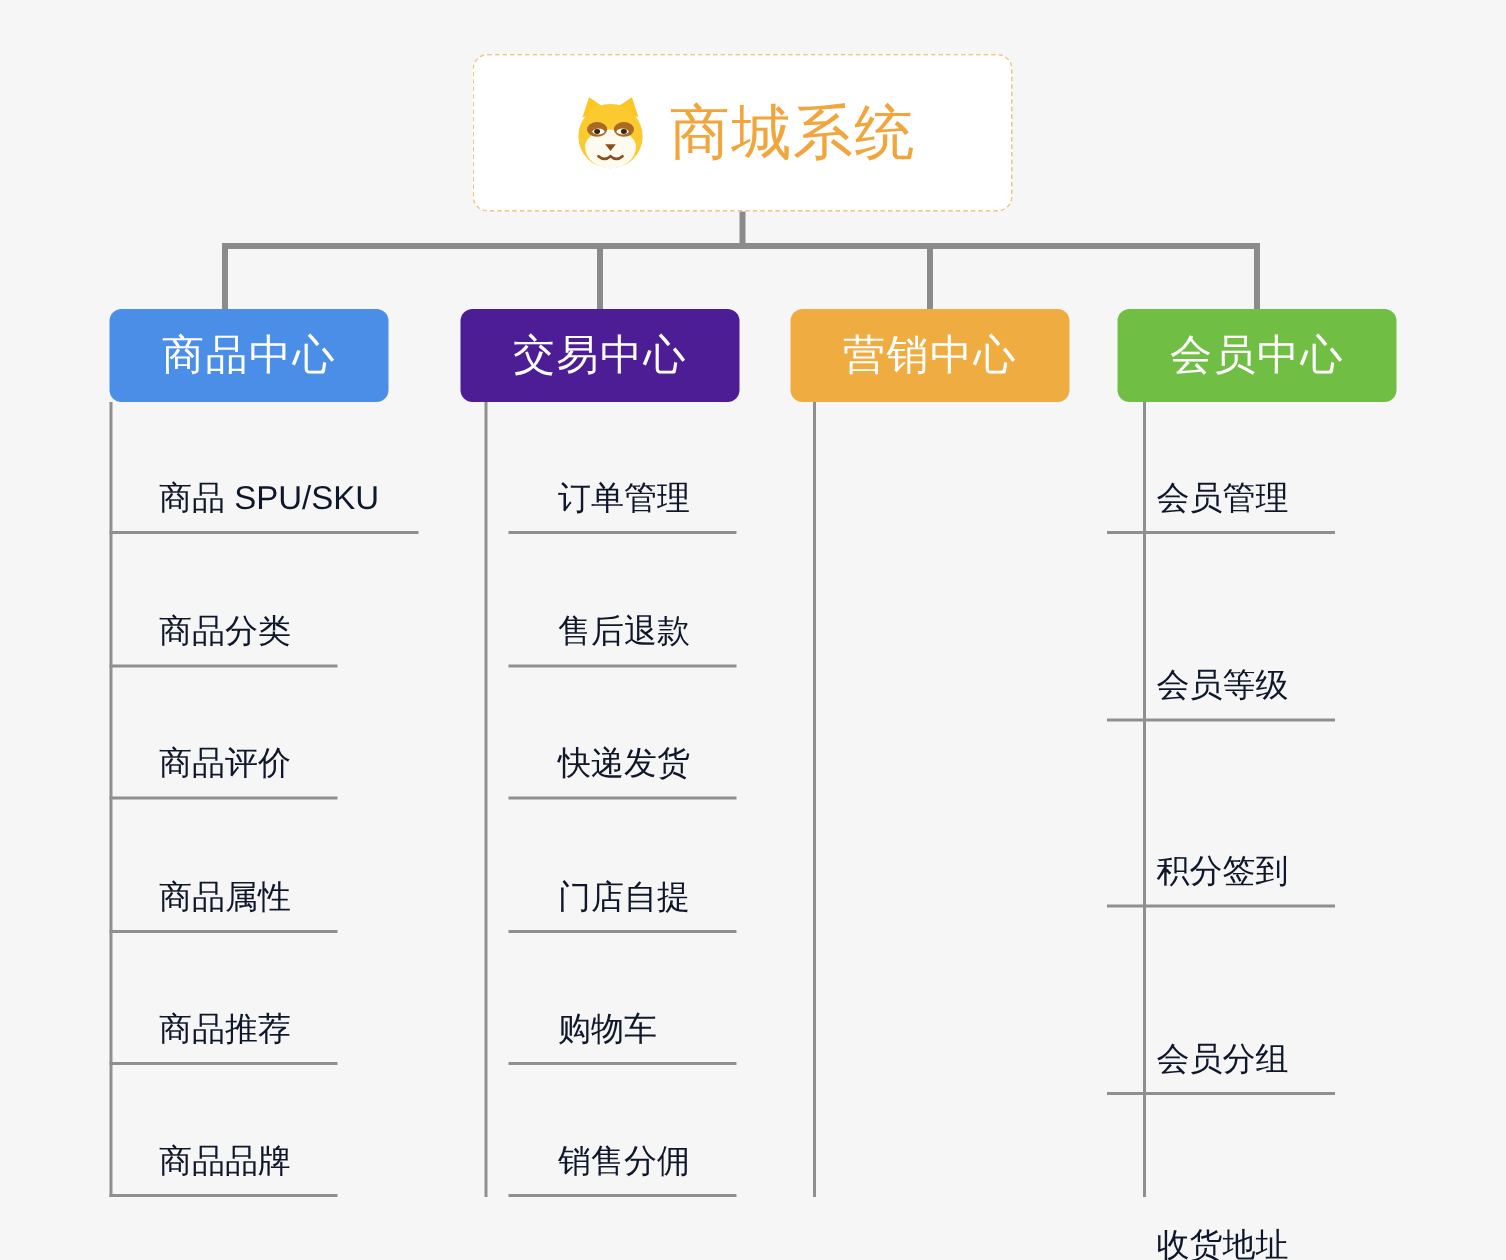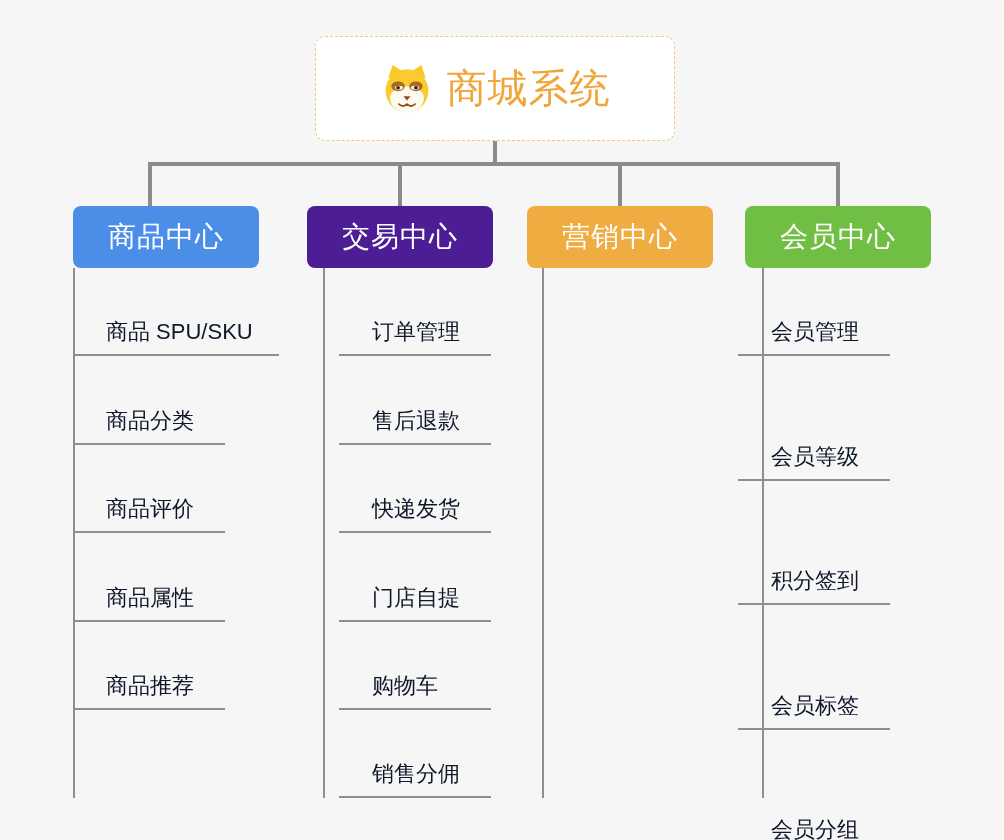--- a/index.html
+++ b/index.html
@@ -154,20 +154,23 @@
       </div>
     <div class="leaf">
         <span>商品评价</span>
       </div>
     <div class="leaf">
         <span>商品属性</span>
       </div>
     <div class="leaf">
         <span>商品推荐</span>
       </div>
+    <div class="leaf">
+        <span>商品品牌</span>
+      </div>
   </div>
 
   <div class="col col-1">
     <div class="leaf">
         <span>订单管理</span>
       </div>
     <div class="leaf">
         <span>售后退款</span>
       </div>
     <div class="leaf">
@@ -189,23 +192,20 @@
     <div class="leaf">
         <span>会员管理</span>
       </div>
     <div class="leaf">
         <span>会员等级</span>
       </div>
     <div class="leaf">
         <span>积分签到</span>
       </div>
     <div class="leaf">
-        <span>会员标签</span>
-      </div>
-    <div class="leaf">
         <span>会员分组</span>
       </div>
     <div class="leaf">
         <span>收货地址</span>
       </div>
   </div>
 
 </div>
 
 </body></html>

